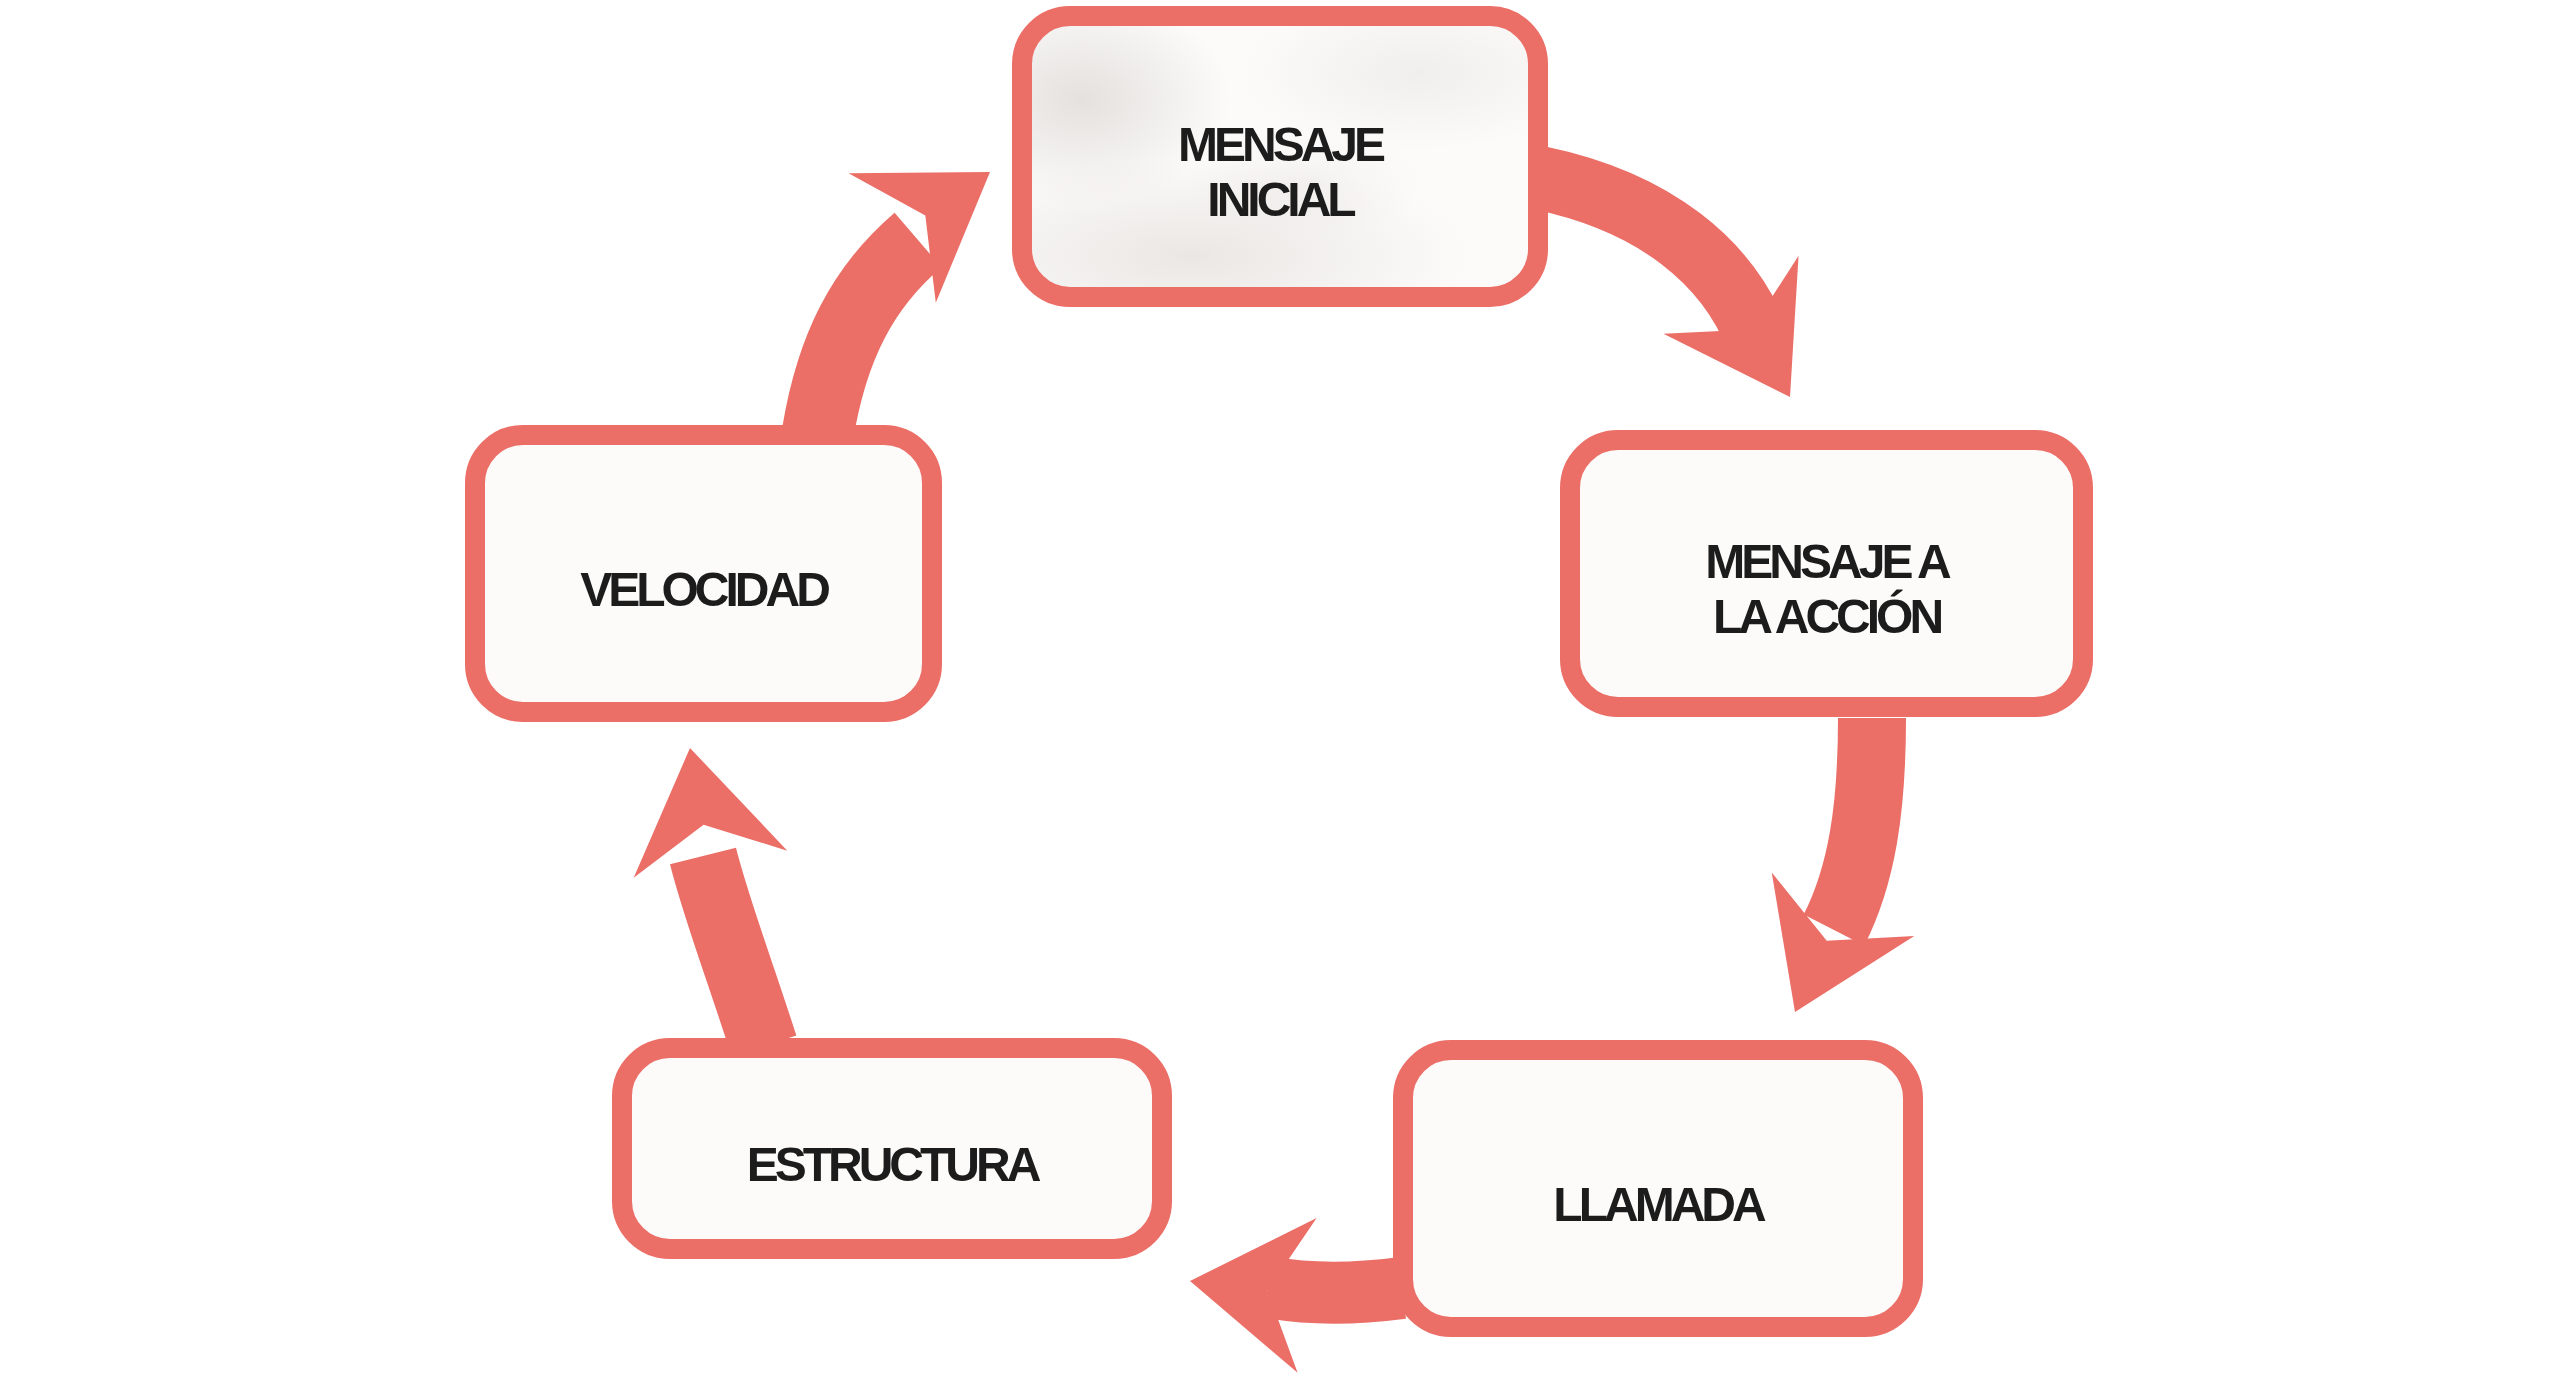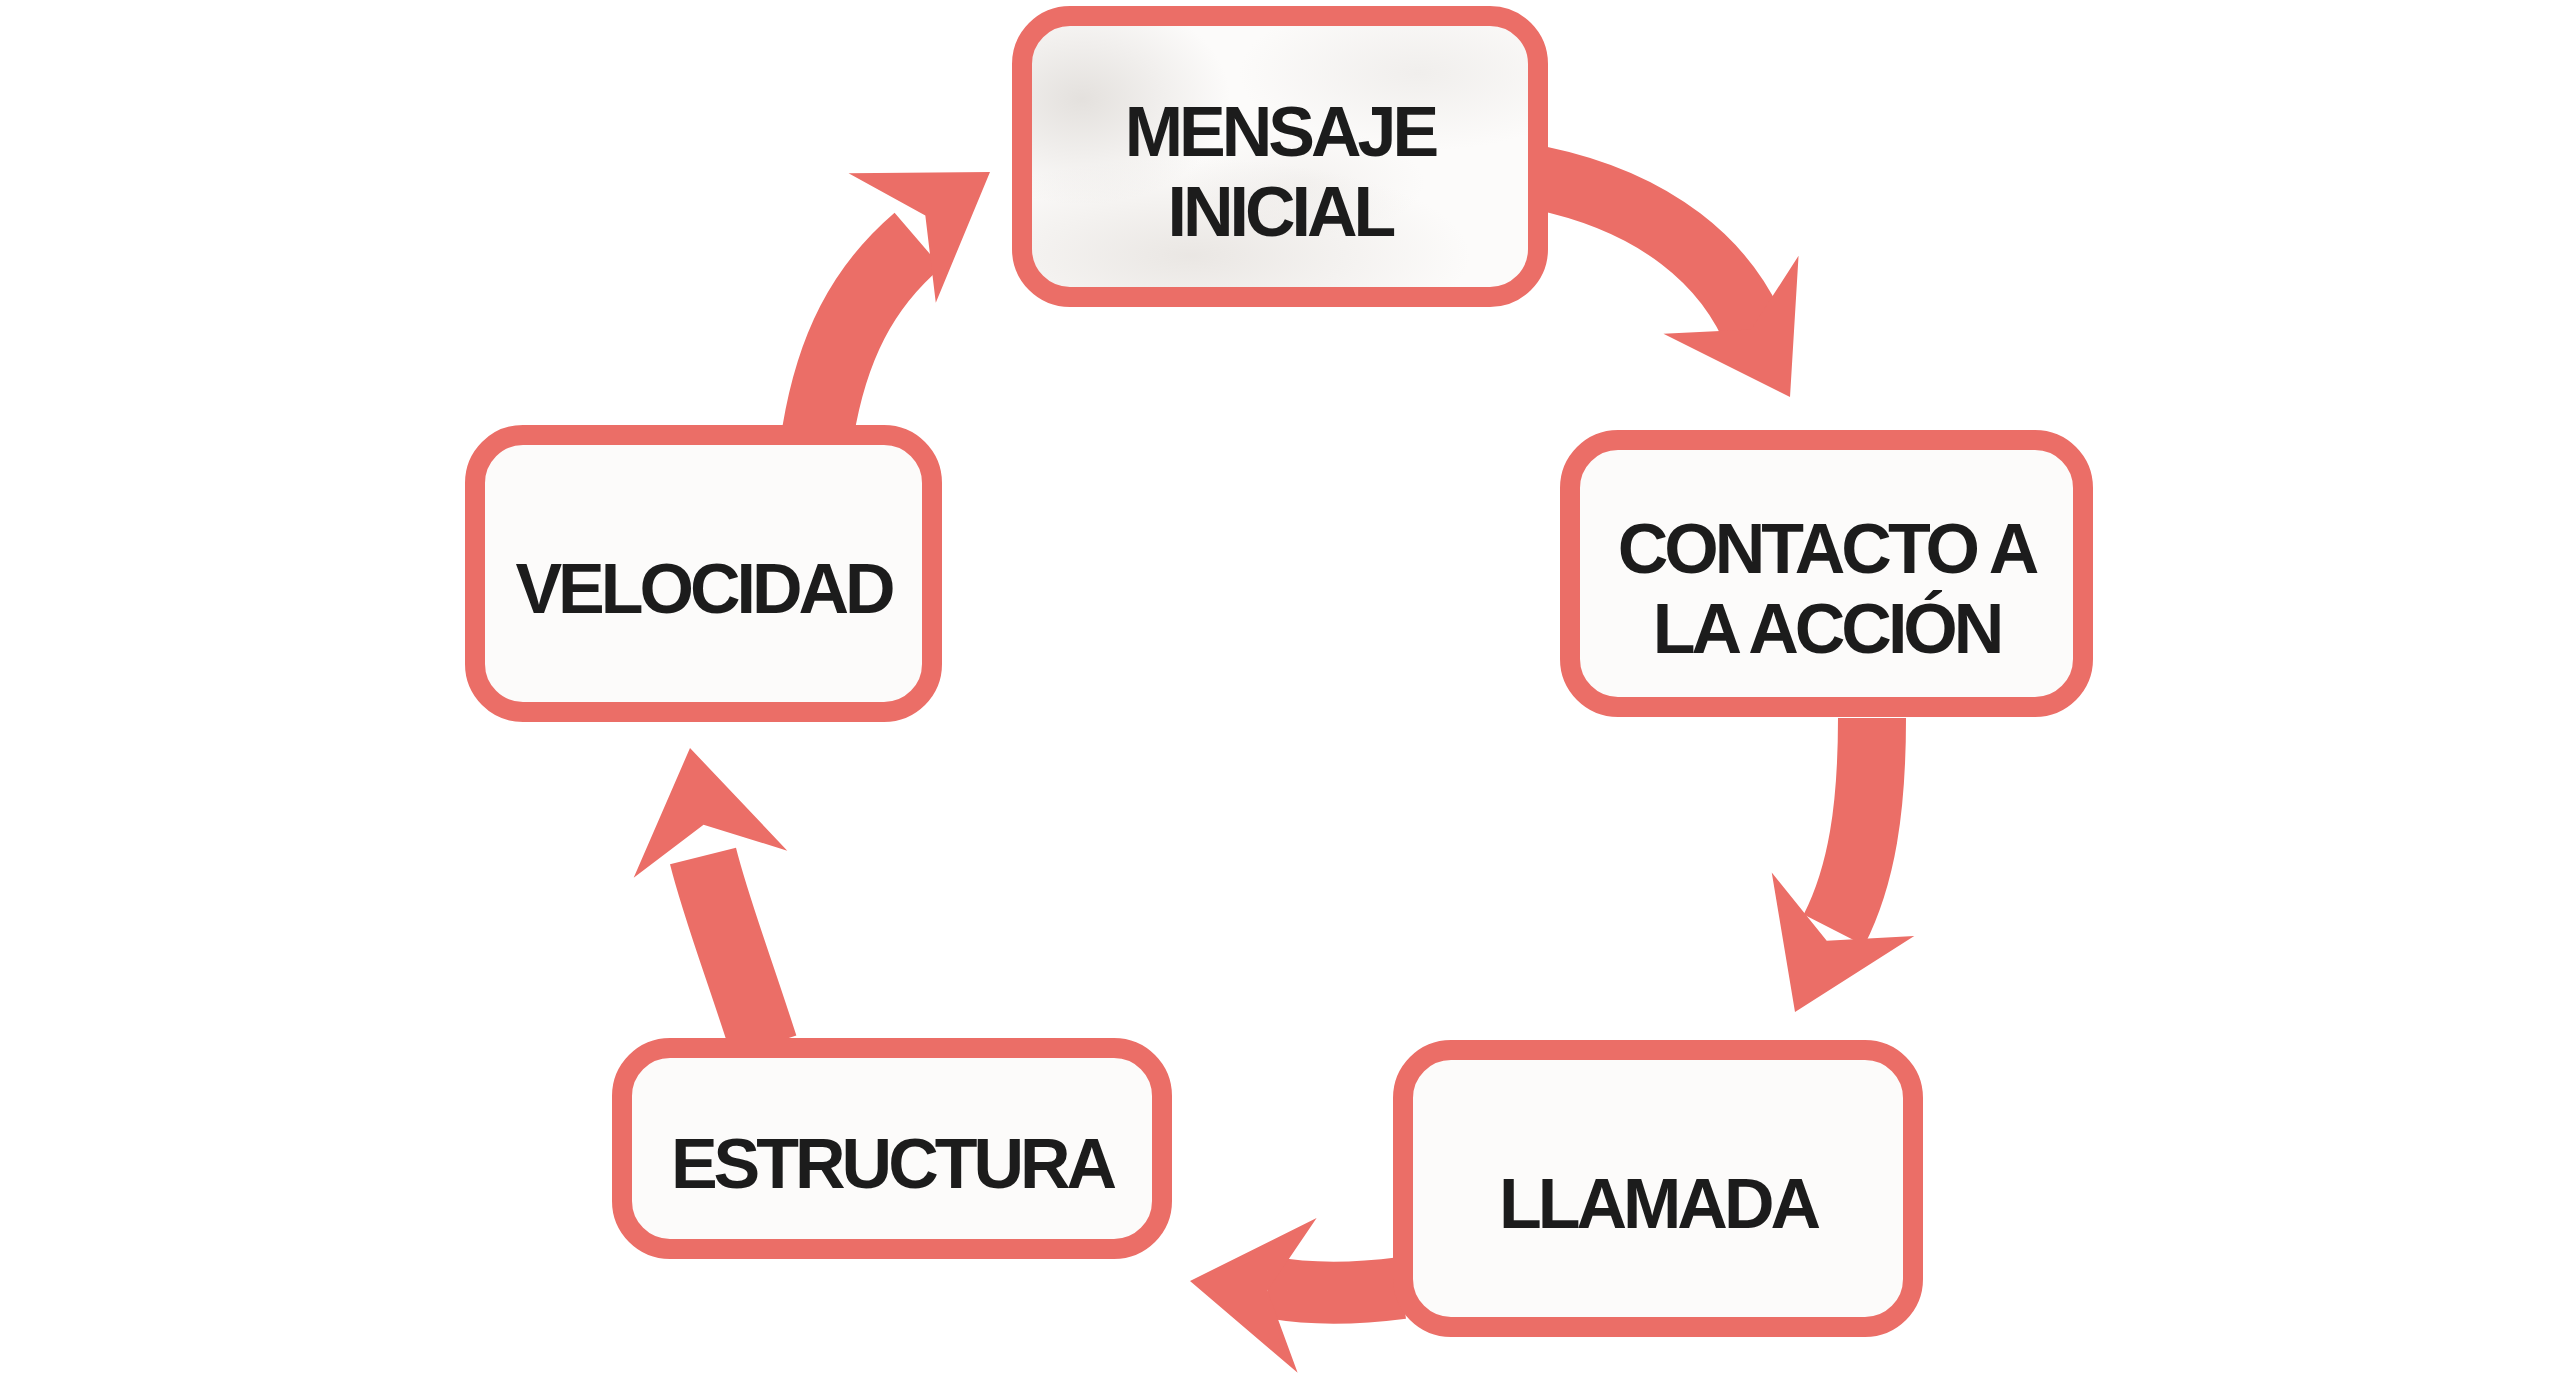--- a/index.html
+++ b/index.html
@@ -35,21 +35,21 @@
     border-radius:58px;
     background:var(--box-fill);
     display:flex;
     align-items:center;
     justify-content:center;
     text-align:center;
   }
   .node .label{
     color:var(--text);
     font-weight:700;
-    font-size:70px;
+    font-size:48px;
     letter-spacing:-4px;
     line-height:1.14;
     white-space:pre-line;
     margin-top:33px;
   }
   .node.textured{
     background:
       radial-gradient(ellipse 240px 170px at 10% 28%, rgba(208,203,198,0.55), transparent 62%),
       radial-gradient(ellipse 430px 150px at 32% 88%, rgba(212,206,200,0.45), transparent 65%),
       radial-gradient(ellipse 300px 130px at 78% 18%, rgba(219,215,211,0.35), transparent 60%),
@@ -89,21 +89,21 @@
       <polygon class="arrow-head" points="0,0 -118,-78 -78,0 -118,78" transform="translate(990,172) rotate(-34)"></polygon>
     </g>
   </svg>
 
   <div class="node textured" style="left:1012px; top:6px;    width:536px; height:301px;">
     <span class="label">MENSAJE
 INICIAL</span>
   </div>
 
   <div class="node" style="left:1560px; top:430px; width:533px; height:287px;">
-    <span class="label">CONTACTO A
+    <span class="label">MENSAJE A
 LA ACCIÓN</span>
   </div>
 
   <div class="node" style="left:1393px; top:1040px; width:530px; height:297px;">
     <span class="label">LLAMADA</span>
   </div>
 
   <div class="node" style="left:612px; top:1038px; width:560px; height:221px;">
     <span class="label">ESTRUCTURA</span>
   </div>

